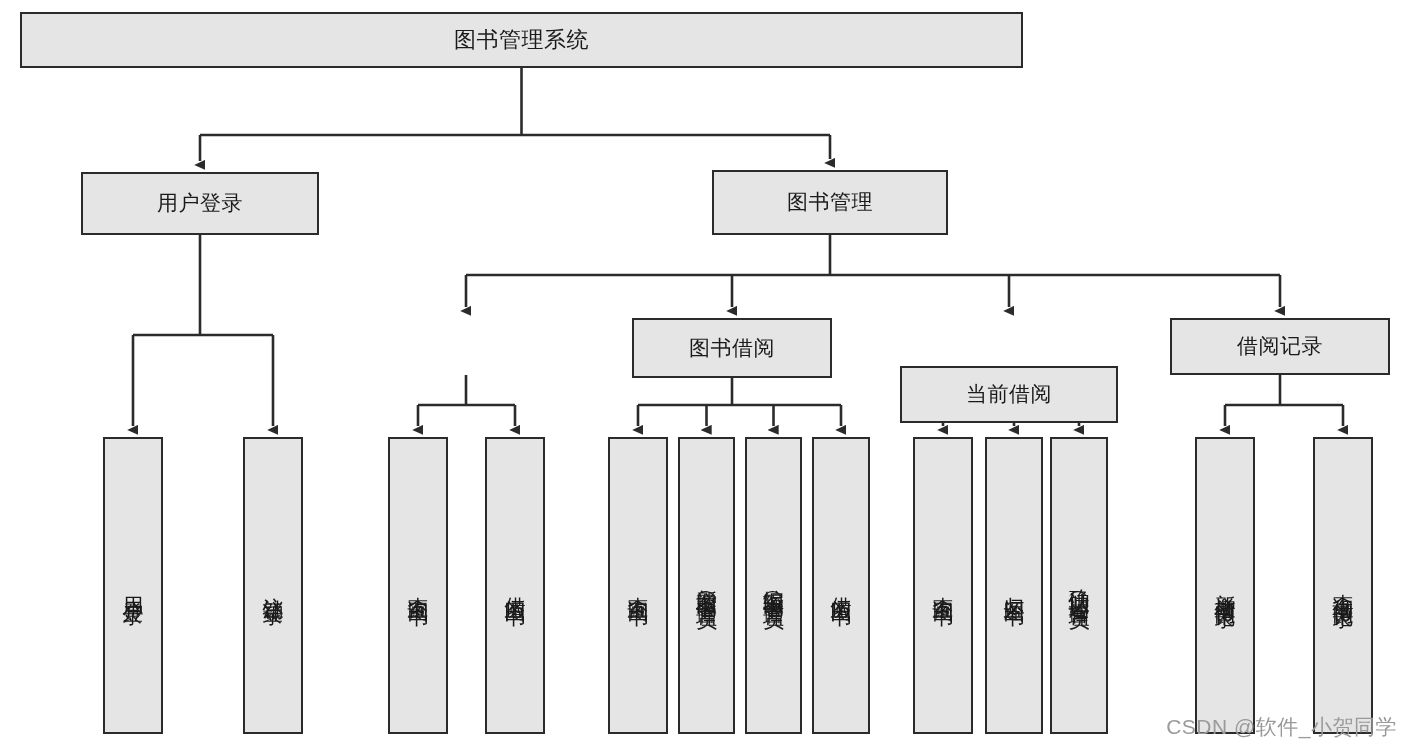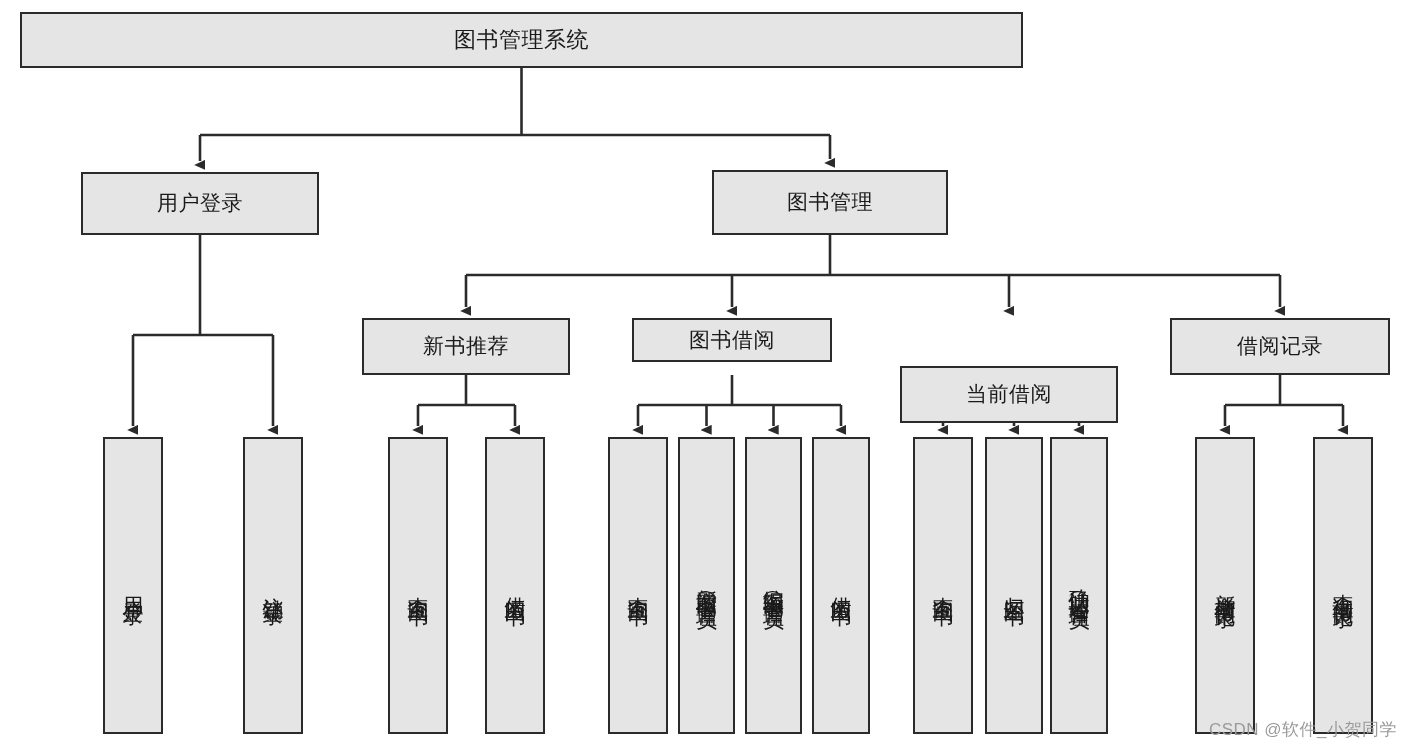--- a/index.html
+++ b/index.html
@@ -56,21 +56,21 @@
     text-orientation: upright;
     font-size: 21px;
     line-height: 1.05;
     letter-spacing: 3px;
     white-space: nowrap;
   }
   #watermark {
     position: absolute;
     right: 8px;
     bottom: 6px;
-    font-size: 17px;
+    font-size: 21px;
     color: #9a9a9a;
     letter-spacing: 0.5px;
     white-space: nowrap;
   }
 </style>
 </head>
 <body>
 
 <div id="canvas">
 
@@ -122,25 +122,22 @@
   </div>
 
   <div class="node branch" style="left: 81px; top: 172px; width: 238px; height: 63px;">
     <span class="label">用户登录</span>
   </div>
 
   <div class="node branch" style="left: 712px; top: 170px; width: 236px; height: 65px;">
     <span class="label">图书管理</span>
   </div>
 
-  <div class="node branch" style="left: 362px; top: 318px; width: 208px; height: 57px;">
-    <span class="label">新书推荐</span>
-  </div>
-
-  <div class="node branch" style="left: 632px; top: 318px; width: 200px; height: 44px;">
+
+  <div class="node branch" style="left: 632px; top: 318px; width: 200px; height: 60px;">
     <span class="label">图书借阅</span>
   </div>
 
   <div class="node branch" style="left: 900px; top: 318px; width: 218px; height: 57px; margin-top: 48px;">
     <span class="label">当前借阅</span>
   </div>
 
   <div class="node branch" style="left: 1170px; top: 318px; width: 220px; height: 57px;">
     <span class="label">借阅记录</span>
   </div>

